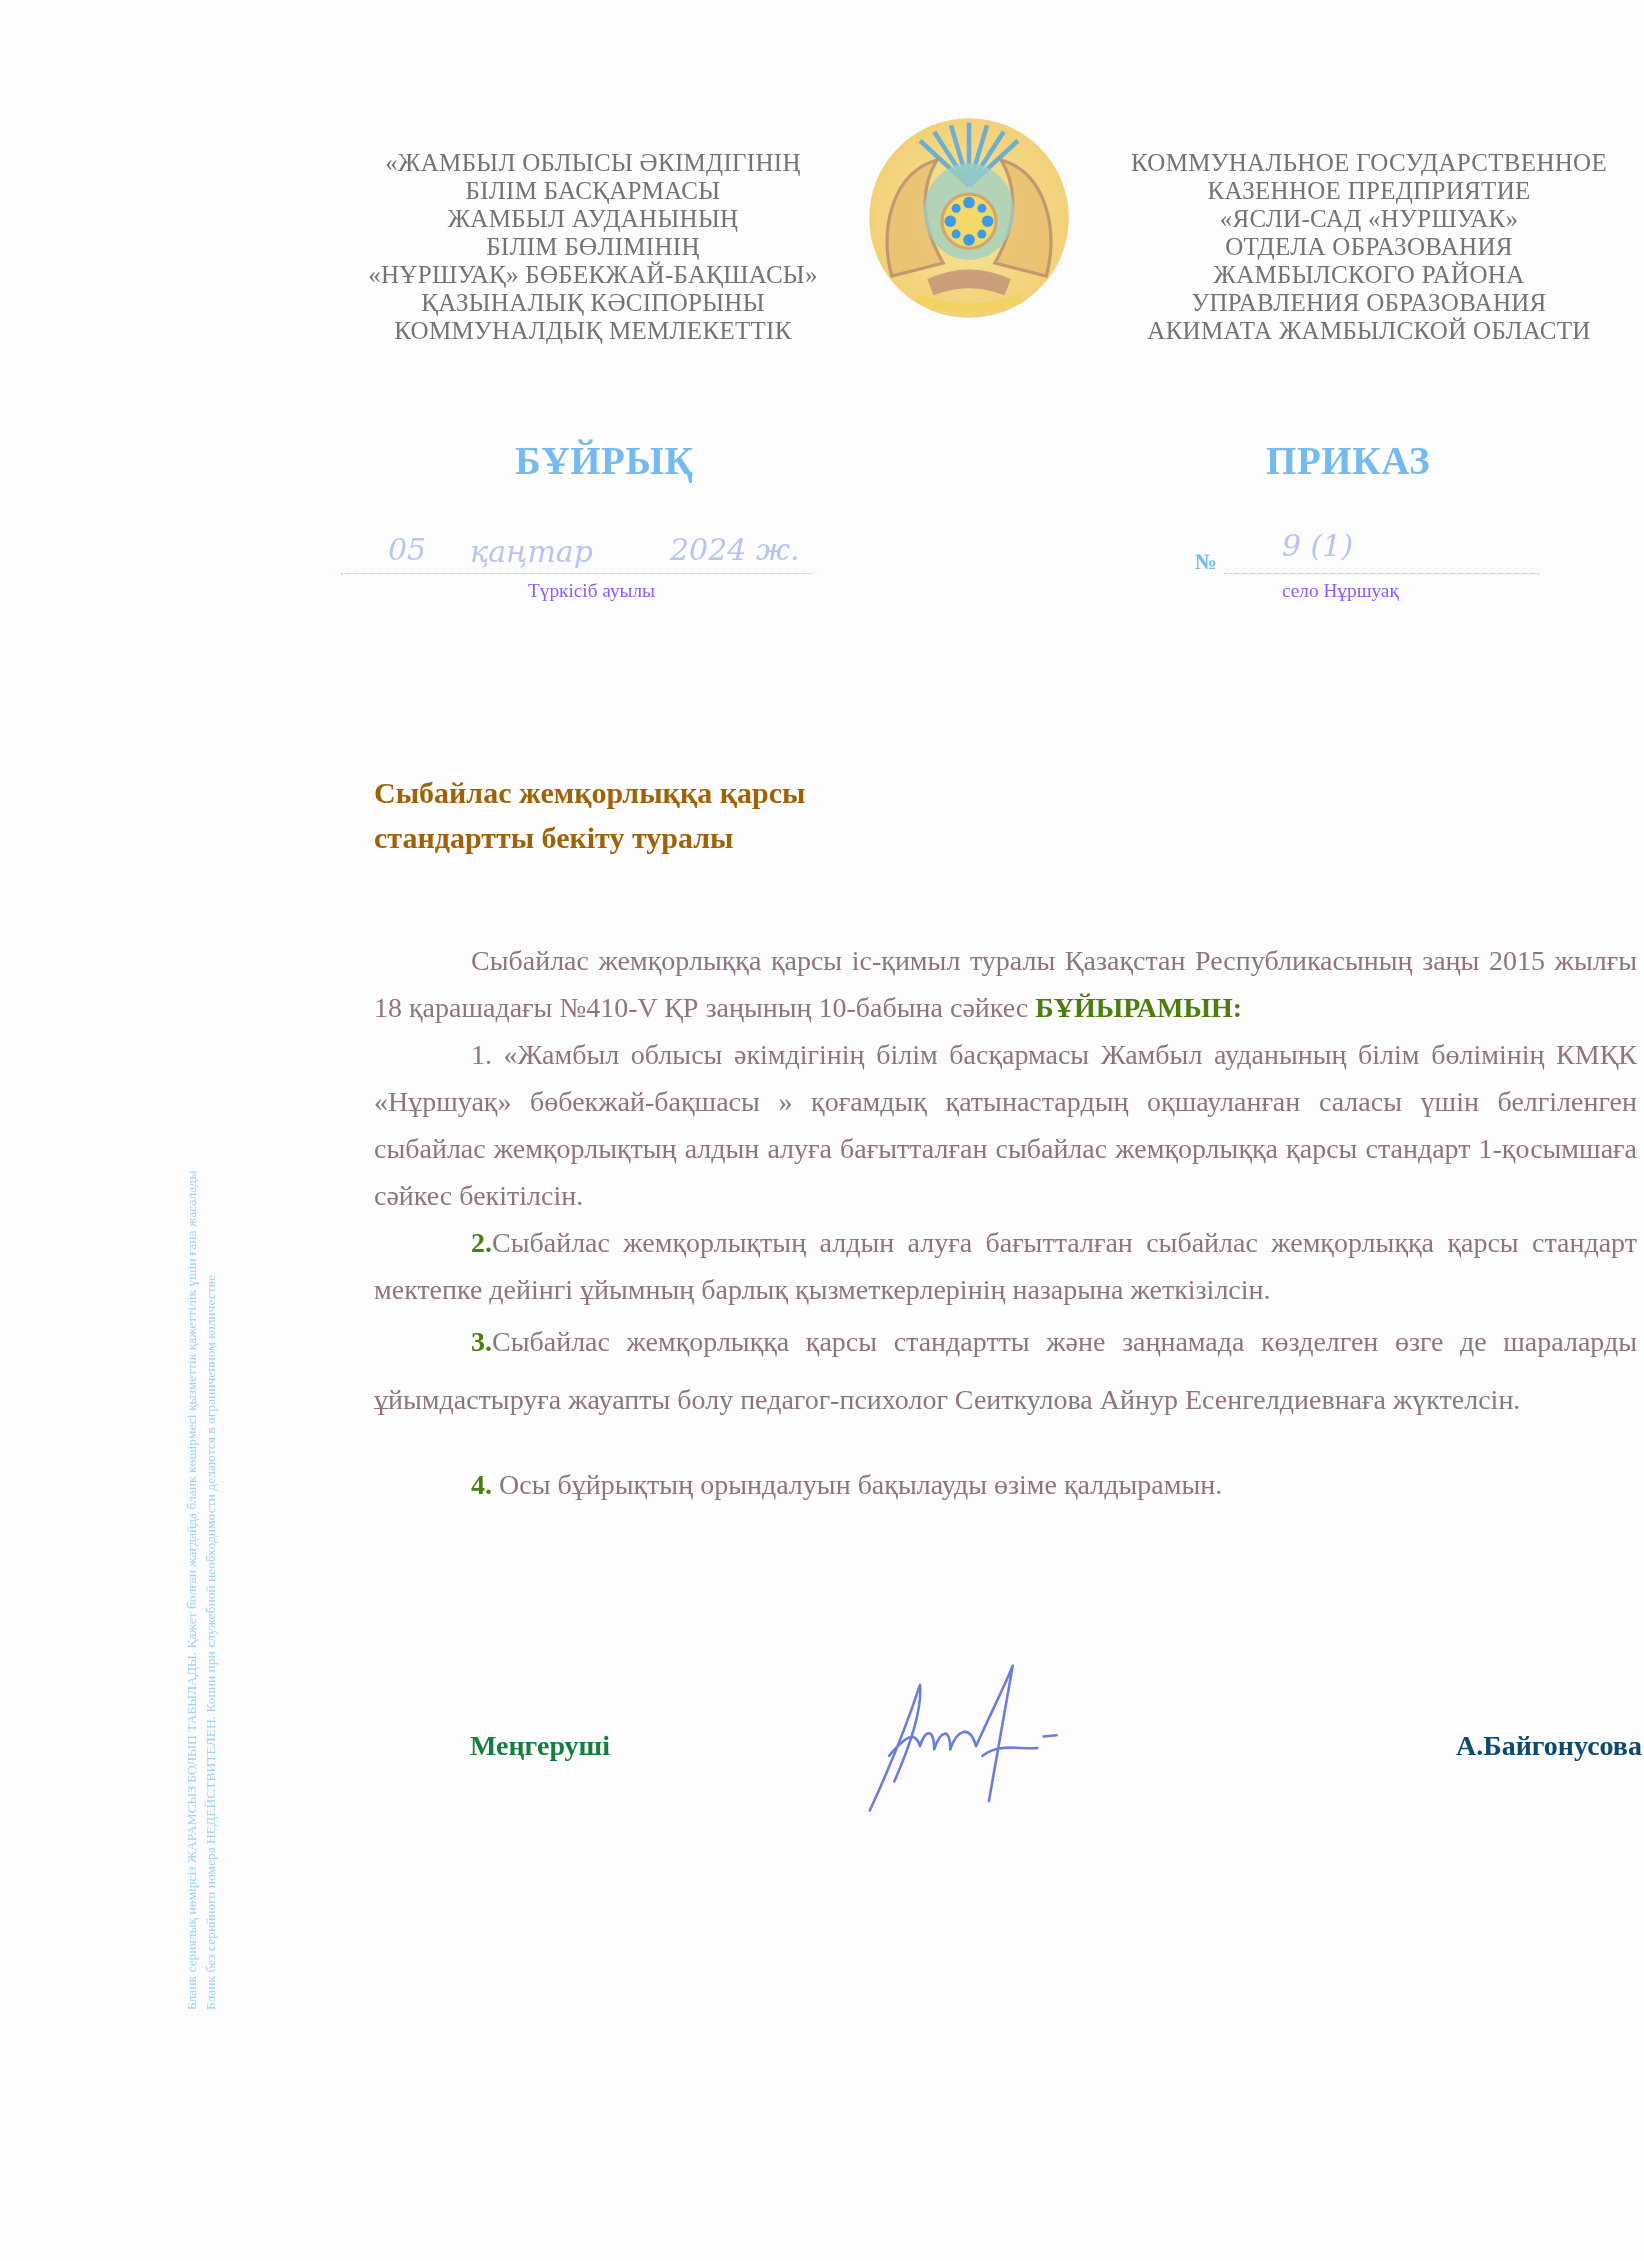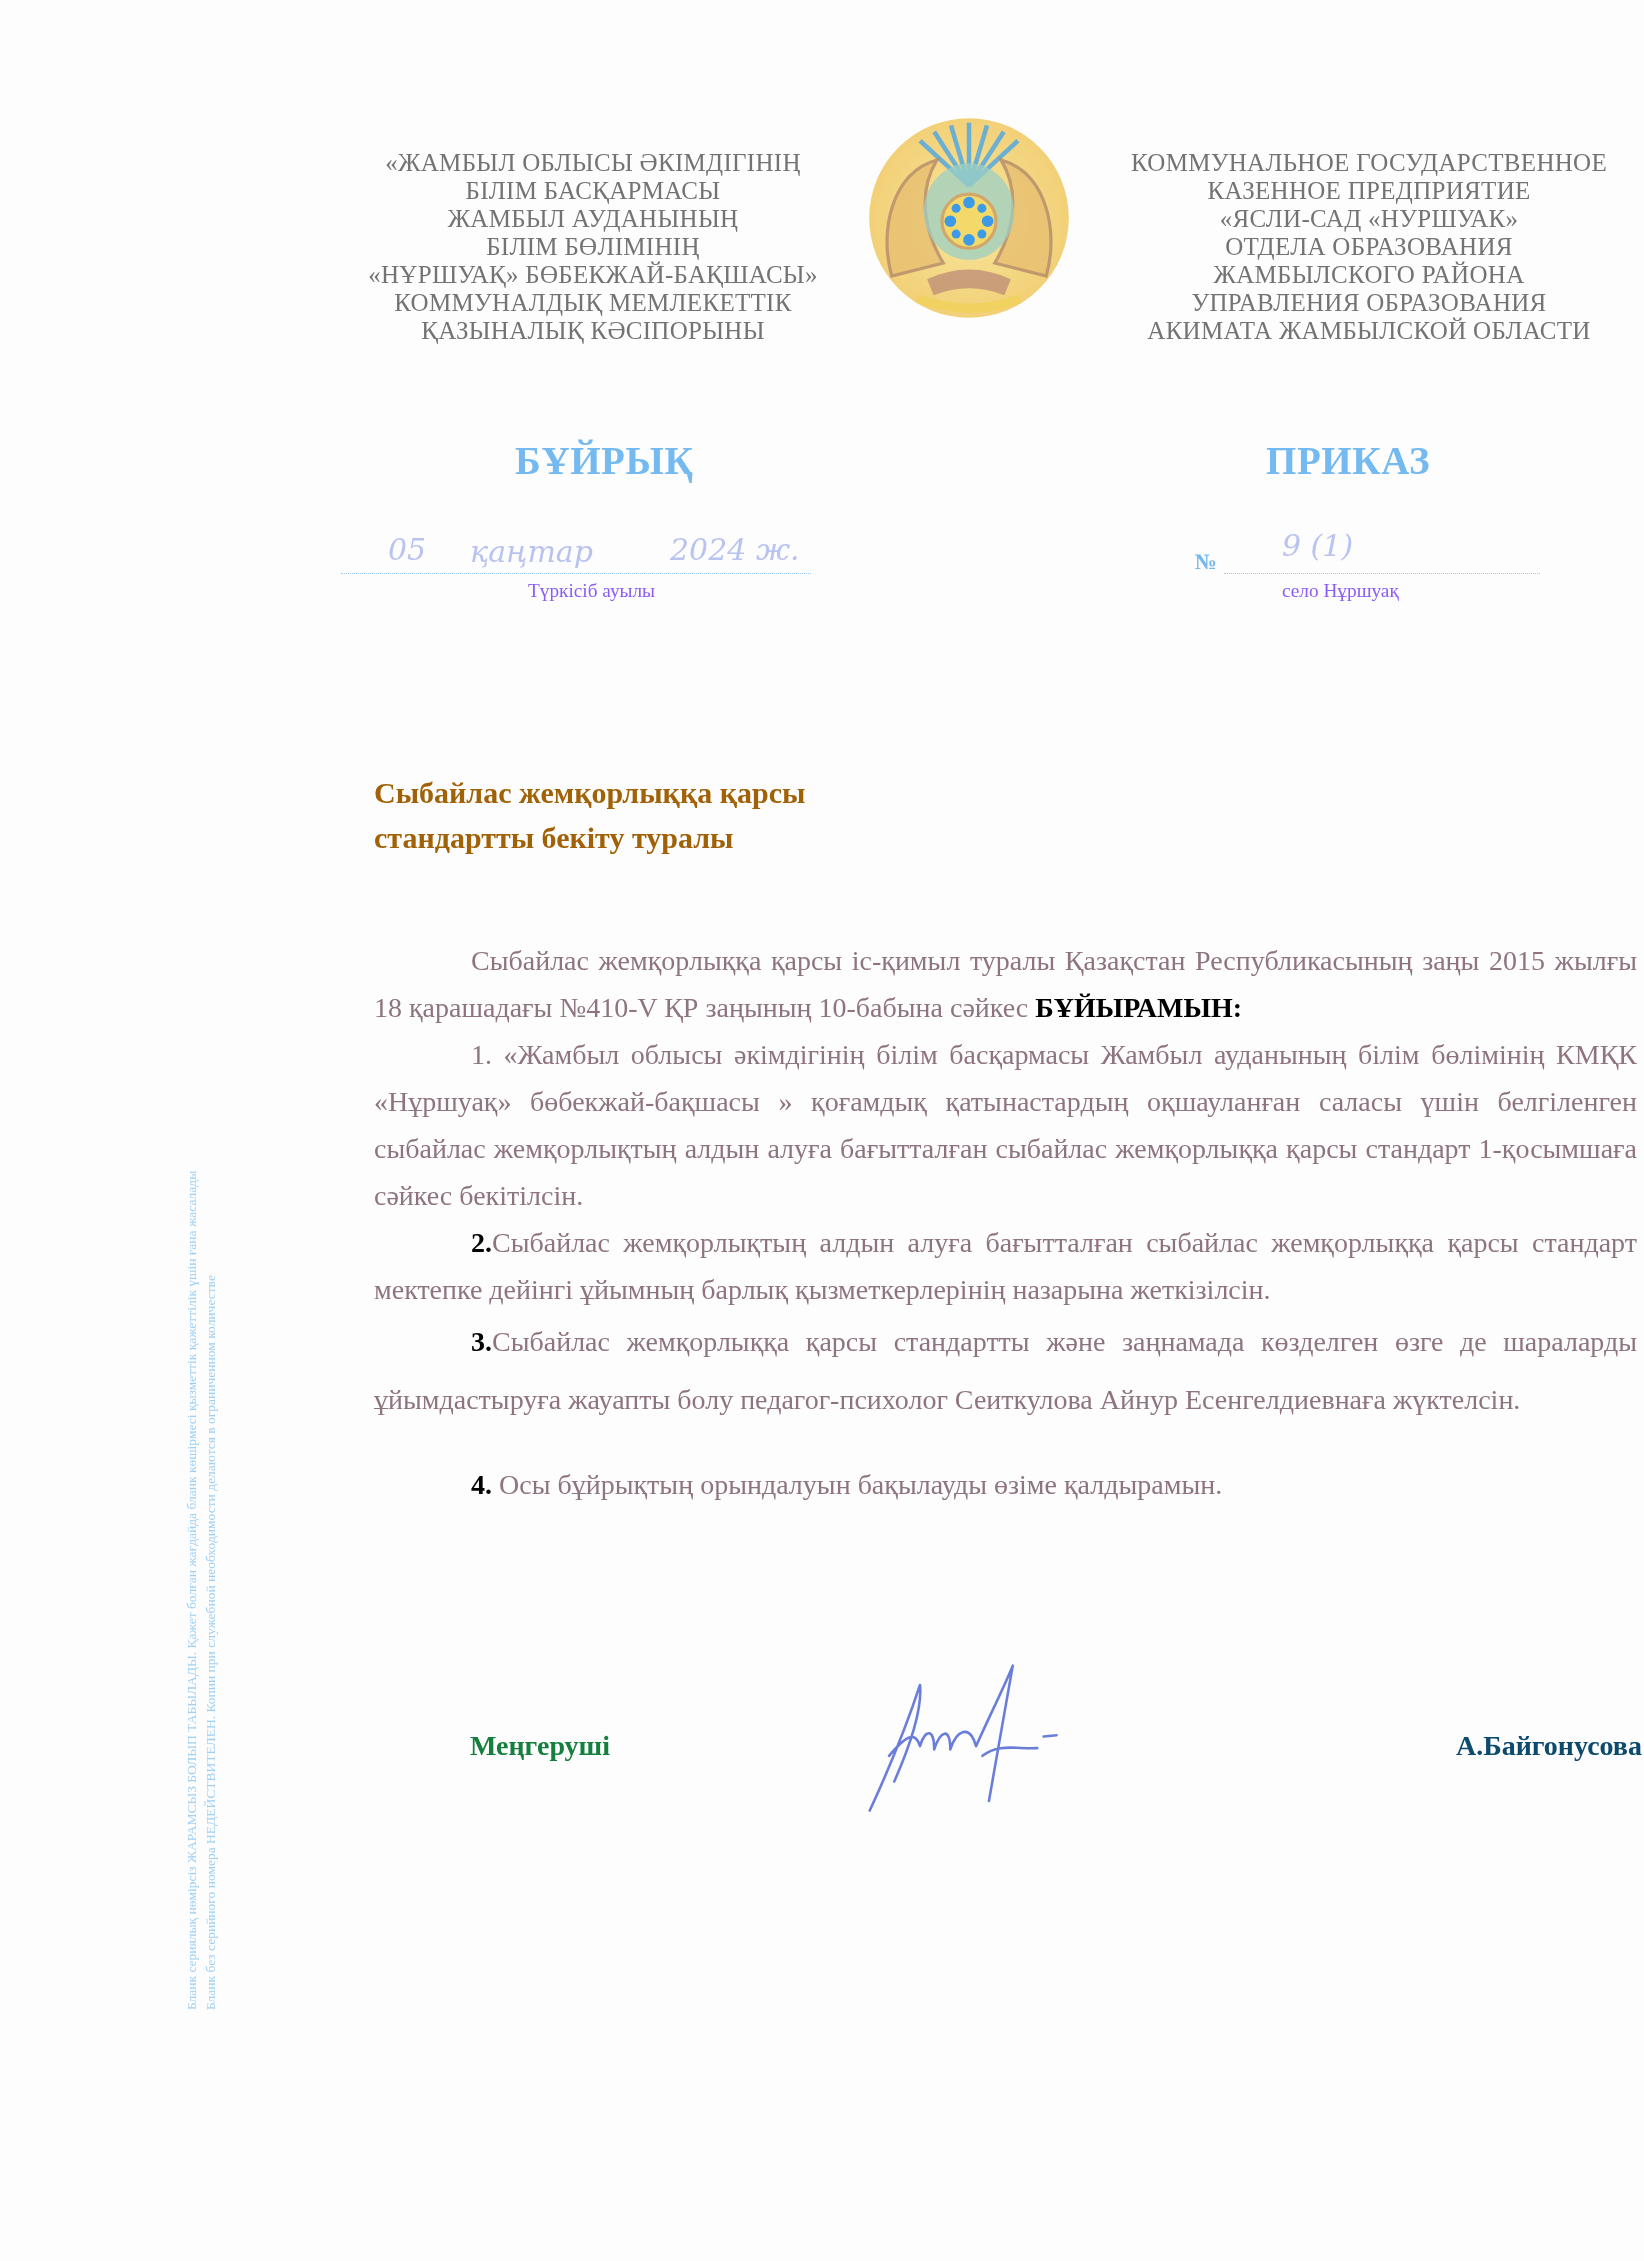--- a/index.html
+++ b/index.html
@@ -48,40 +48,40 @@
   }
   #title {
     position: absolute; left: 374px; top: 770px; font-weight: bold; font-size: 30px;
     line-height: 45px; color: #a16207;
   }
   #body {
     position: absolute; left: 374px; top: 937px; width: 1263px;
     font-size: 28px; line-height: 47px; color: #8e7481; text-align: justify;
   }
   #body p { margin: 0; text-indent: 97px; }
-  #body b { color: #000000; }
+  #body b { color: #4d7c0f; }
   #p3 { line-height: 58px; }
   #p4 { margin-top: 32px !important; }
 
   #sig-row { position: absolute; top: 1717px; left: 470px; width: 1172px; height: 77px; }
   #sig-role { position: absolute; left: 0; top: 13px; font-weight: bold; font-size: 28px; color: #15803d; }
   #sig-name { position: absolute; right: 0; top: 13px; font-weight: bold; font-size: 28px; color: #0c4a6e; }
   #signature { position: absolute; left: 374px; top: -58px; width: 219px; height: 155px; }
 </style>
 </head>
 <body>
 
 <div id="hdr-left" class="hdr">
   <div>«ЖАМБЫЛ ОБЛЫСЫ ӘКІМДІГІНІҢ</div>
   <div>БІЛІМ БАСҚАРМАСЫ</div>
   <div>ЖАМБЫЛ АУДАНЫНЫҢ</div>
   <div>БІЛІМ БӨЛІМІНІҢ</div>
   <div>«НҰРШУАҚ» БӨБЕКЖАЙ-БАҚШАСЫ»</div>
+  <div>ҚАЗЫНАЛЫҚ КӘСІПОРЫНЫ</div>
   <div>КОММУНАЛДЫҚ МЕМЛЕКЕТТІК</div>
-  <div>ҚАЗЫНАЛЫҚ КӘСІПОРЫНЫ</div>
 </div>
 
 <svg id="emblem" viewBox="0 0 320 320">
   <defs>
     <radialGradient id="eg" cx="50%" cy="50%" r="50%">
       <stop offset="0%" stop-color="#f7e48c"></stop>
       <stop offset="100%" stop-color="#f0c860"></stop>
     </radialGradient>
   </defs>
   <circle cx="160" cy="160" r="155" fill="url(#eg)" opacity="0.85"></circle>

